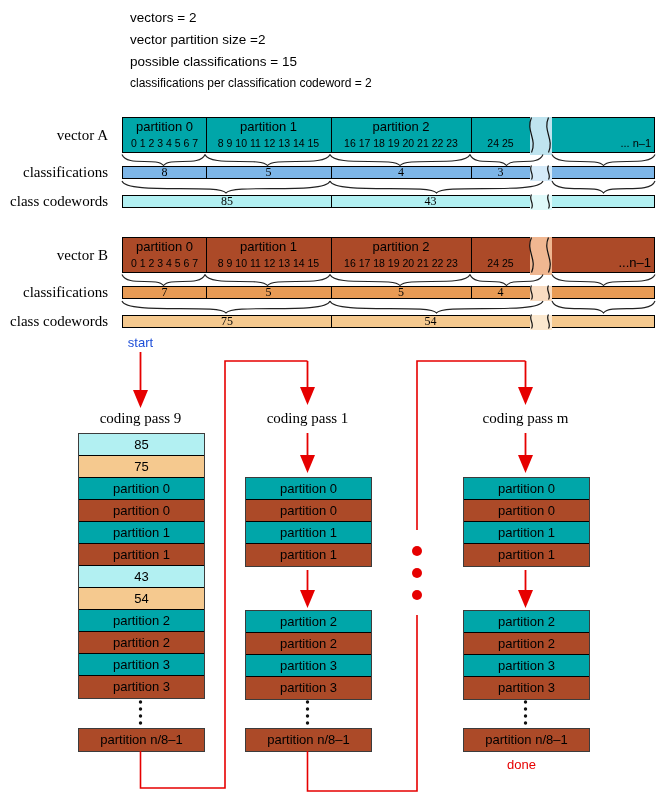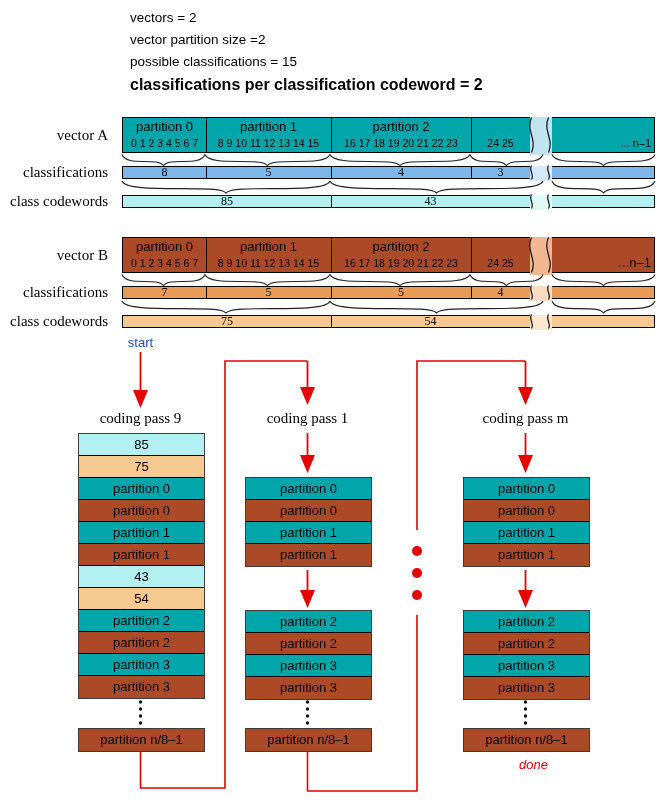--- a/index.html
+++ b/index.html
@@ -4,31 +4,31 @@
 <style>
   html,body{margin:0;padding:0;background:#fff;}
   #canvas{position:relative;width:660px;height:802px;background:#ffffff;overflow:hidden;
           font-family:"Liberation Sans",sans-serif;color:#000;}
   .sans{font-family:"Liberation Sans",sans-serif;}
   .serif{font-family:"Liberation Serif",serif;}
   #overlay{position:absolute;left:0;top:0;width:660px;height:802px;pointer-events:none;z-index:9;}
   .flow-label{position:absolute;width:125px;text-align:center;font-size:13px;
               font-family:"Liberation Sans",sans-serif;}
   #start-label{left:78px;top:335px;}
-  #done-label{left:471px;top:757px;font-style:italic;}
+  #done-label{left:459px;top:757px;}
 </style>
 </head>
 <body>
 
 <div id="canvas">
   <div id="layers">
       <div class="sans" style="position: absolute; left: 130px; top: 10px; font-size: 13.5px; white-space: nowrap;">vectors = 2</div>
       <div class="sans" style="position: absolute; left: 130px; top: 32px; font-size: 13.5px; white-space: nowrap;">vector partition size =2</div>
       <div class="sans" style="position: absolute; left: 130px; top: 54px; font-size: 13.5px; white-space: nowrap;">possible classifications = 15</div>
-      <div class="sans" style="position: absolute; left: 130px; top: 76px; font-size: 16px; white-space: nowrap; font-weight: bold;">classifications per classification codeword = 2</div>
+      <div class="sans" style="position: absolute; left: 130px; top: 76px; font-size: 12px; white-space: nowrap;">classifications per classification codeword = 2</div>
       <div class="serif" style="position: absolute; left: 0px; top: 117px; width: 108px; height: 36px; line-height: 36px; text-align: right; font-size: 15px;">vector A</div>
       <div class="serif" style="position: absolute; left: 0px; top: 166px; width: 108px; height: 13px; line-height: 13px; text-align: right; font-size: 15px;">classifications</div>
       <div class="serif" style="position: absolute; left: 0px; top: 195px; width: 108px; height: 13px; line-height: 13px; text-align: right; font-size: 15px;">class codewords</div>
       <div style="position: absolute; left: 122px; top: 117px; width: 533px; height: 36px; background: rgb(0, 166, 169); border: 1px solid rgb(0, 0, 0); box-sizing: border-box;">
         <div class="sans" style="position: absolute; left: 0px; top: 1px; width: 83px; height: 15px; line-height: 15px; text-align: center; font-size: 13px; white-space: nowrap;">partition 0</div>
         <div class="sans" style="position: absolute; left: 0px; top: 18px; width: 83px; height: 14px; line-height: 14px; text-align: center; font-size: 10.5px; white-space: nowrap;">0 1 2 3 4 5 6 7</div>
         <div class="sans" style="position: absolute; left: 83px; top: 1px; width: 125px; height: 15px; line-height: 15px; text-align: center; font-size: 13px; white-space: nowrap;">partition 1</div>
         <div class="sans" style="position: absolute; left: 83px; top: 18px; width: 125px; height: 14px; line-height: 14px; text-align: center; font-size: 10.5px; white-space: nowrap;">8 9 10 11 12 13 14 15</div>
         <div class="sans" style="position: absolute; left: 208px; top: 1px; width: 140px; height: 15px; line-height: 15px; text-align: center; font-size: 13px; white-space: nowrap;">partition 2</div>
         <div class="sans" style="position: absolute; left: 208px; top: 18px; width: 140px; height: 14px; line-height: 14px; text-align: center; font-size: 10.5px; white-space: nowrap;">16 17 18 19 20 21 22 23</div>

